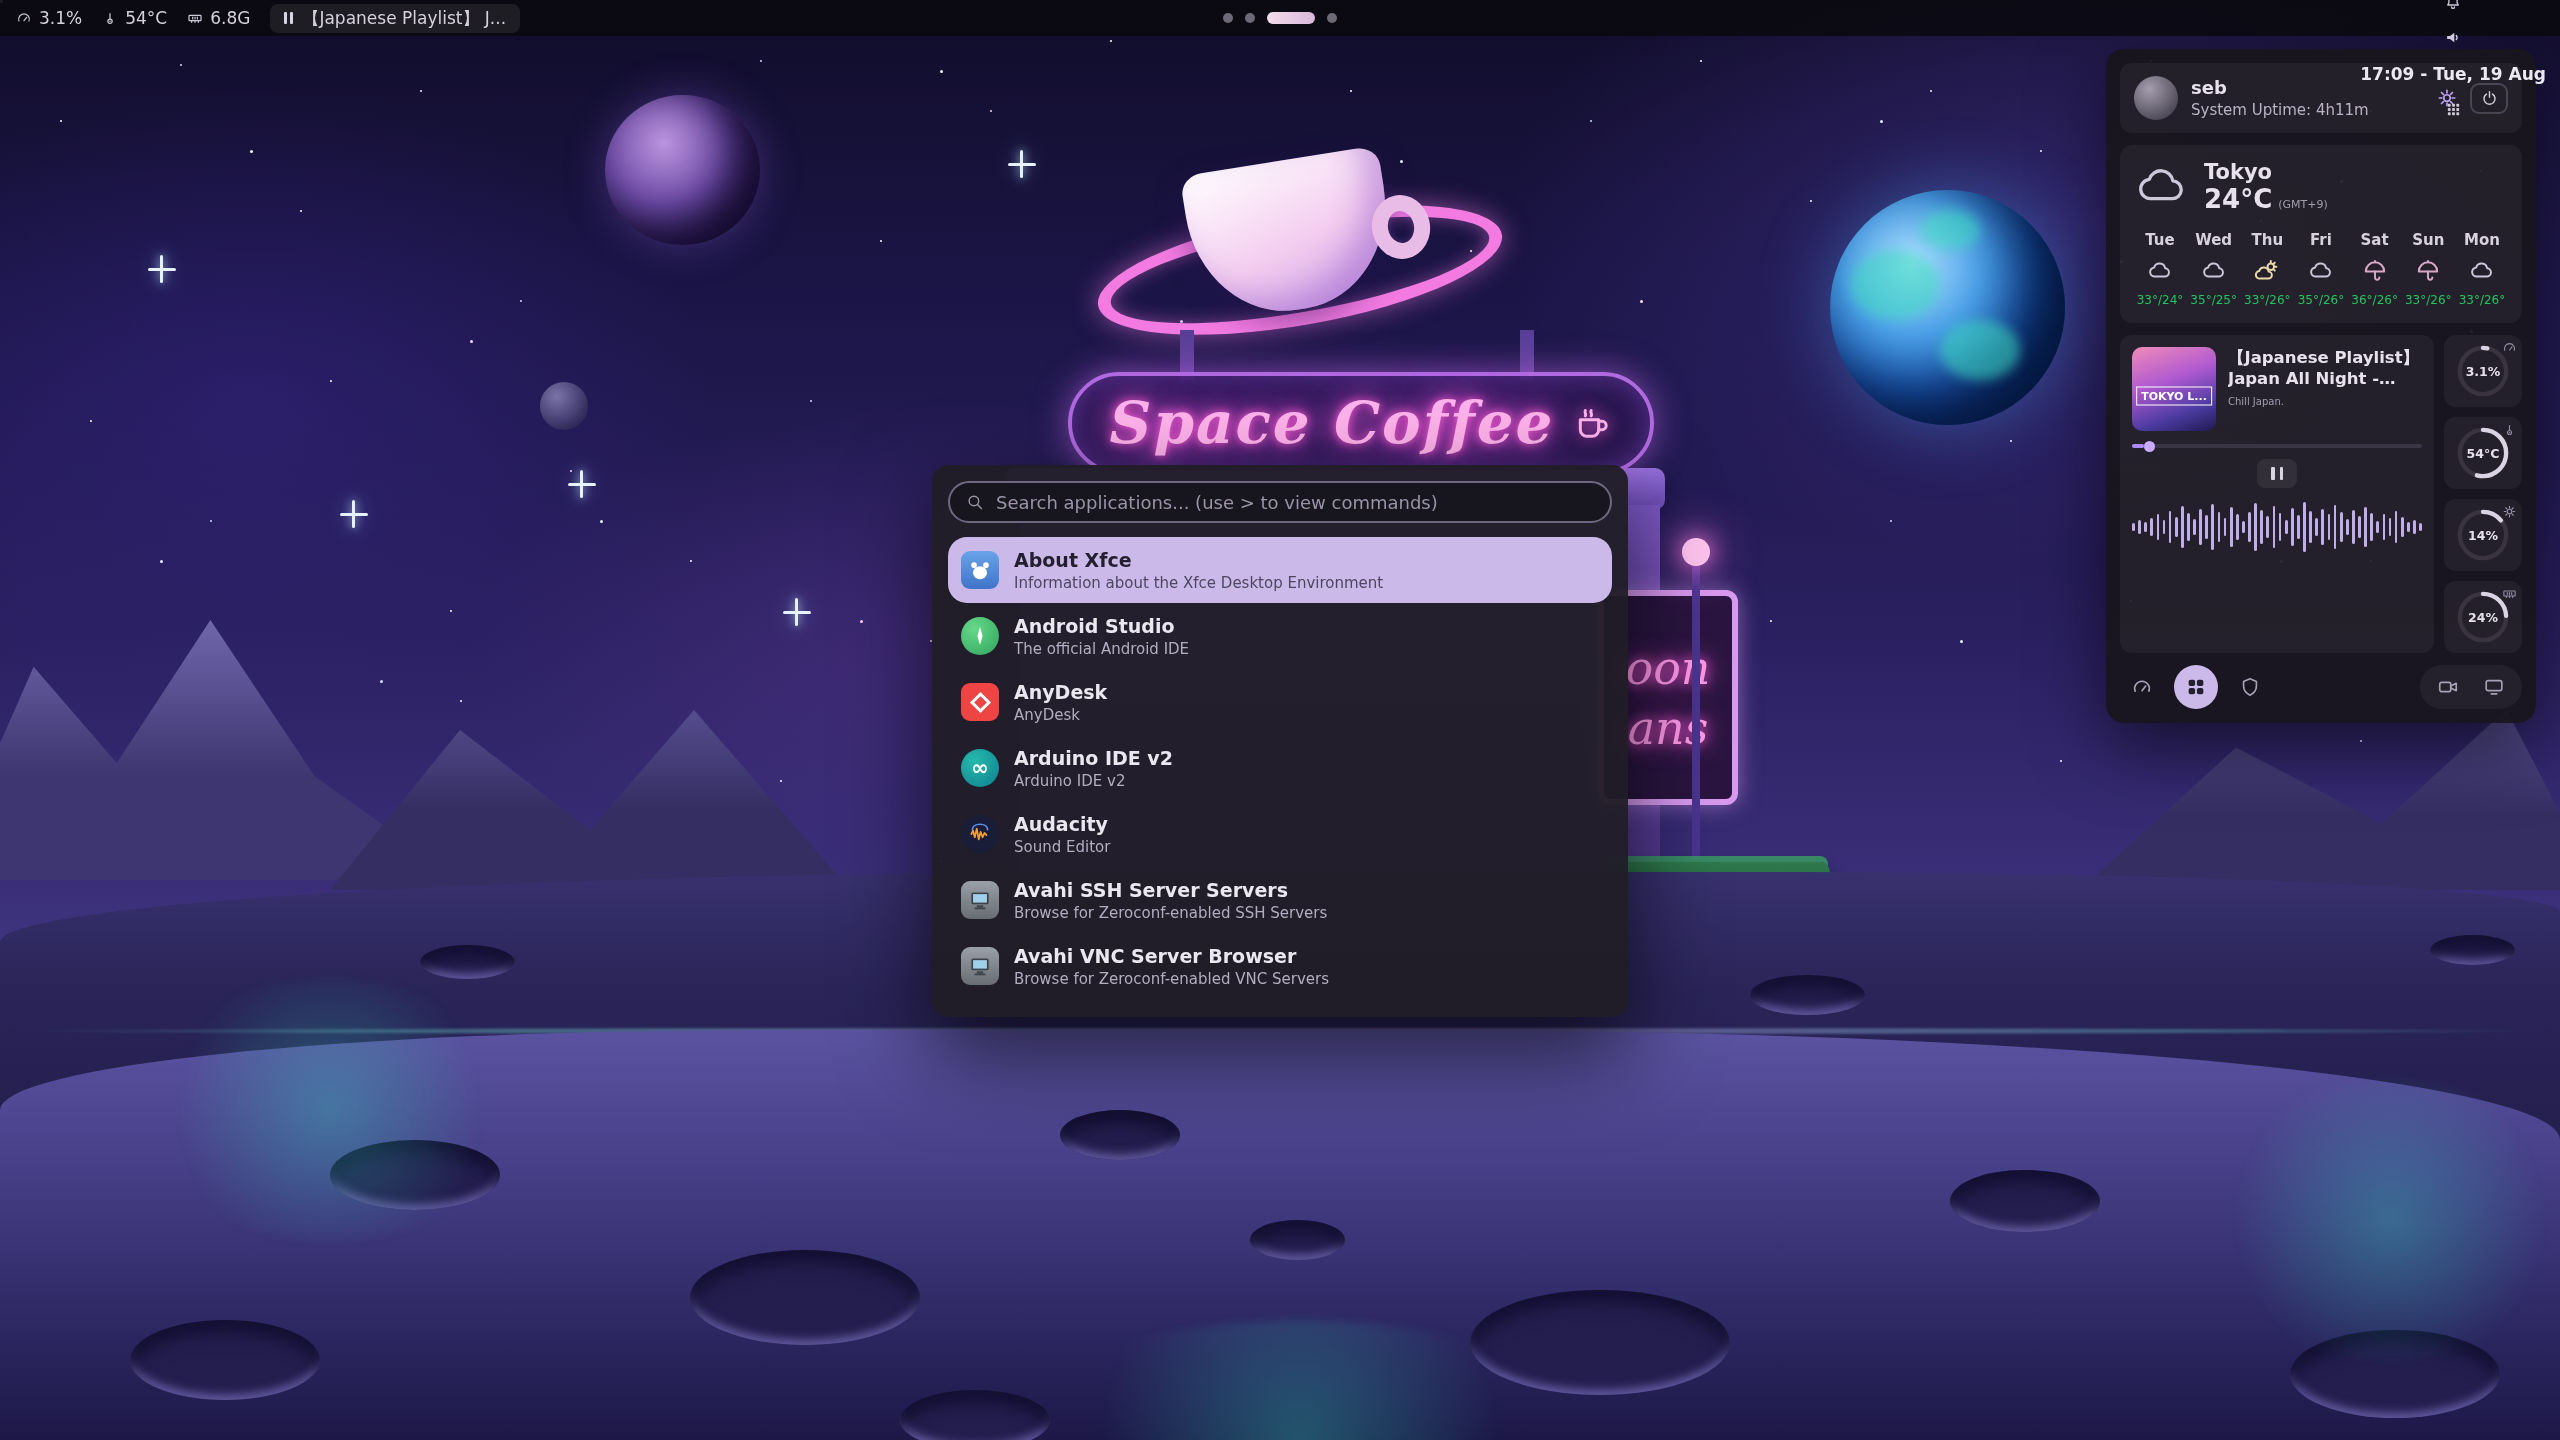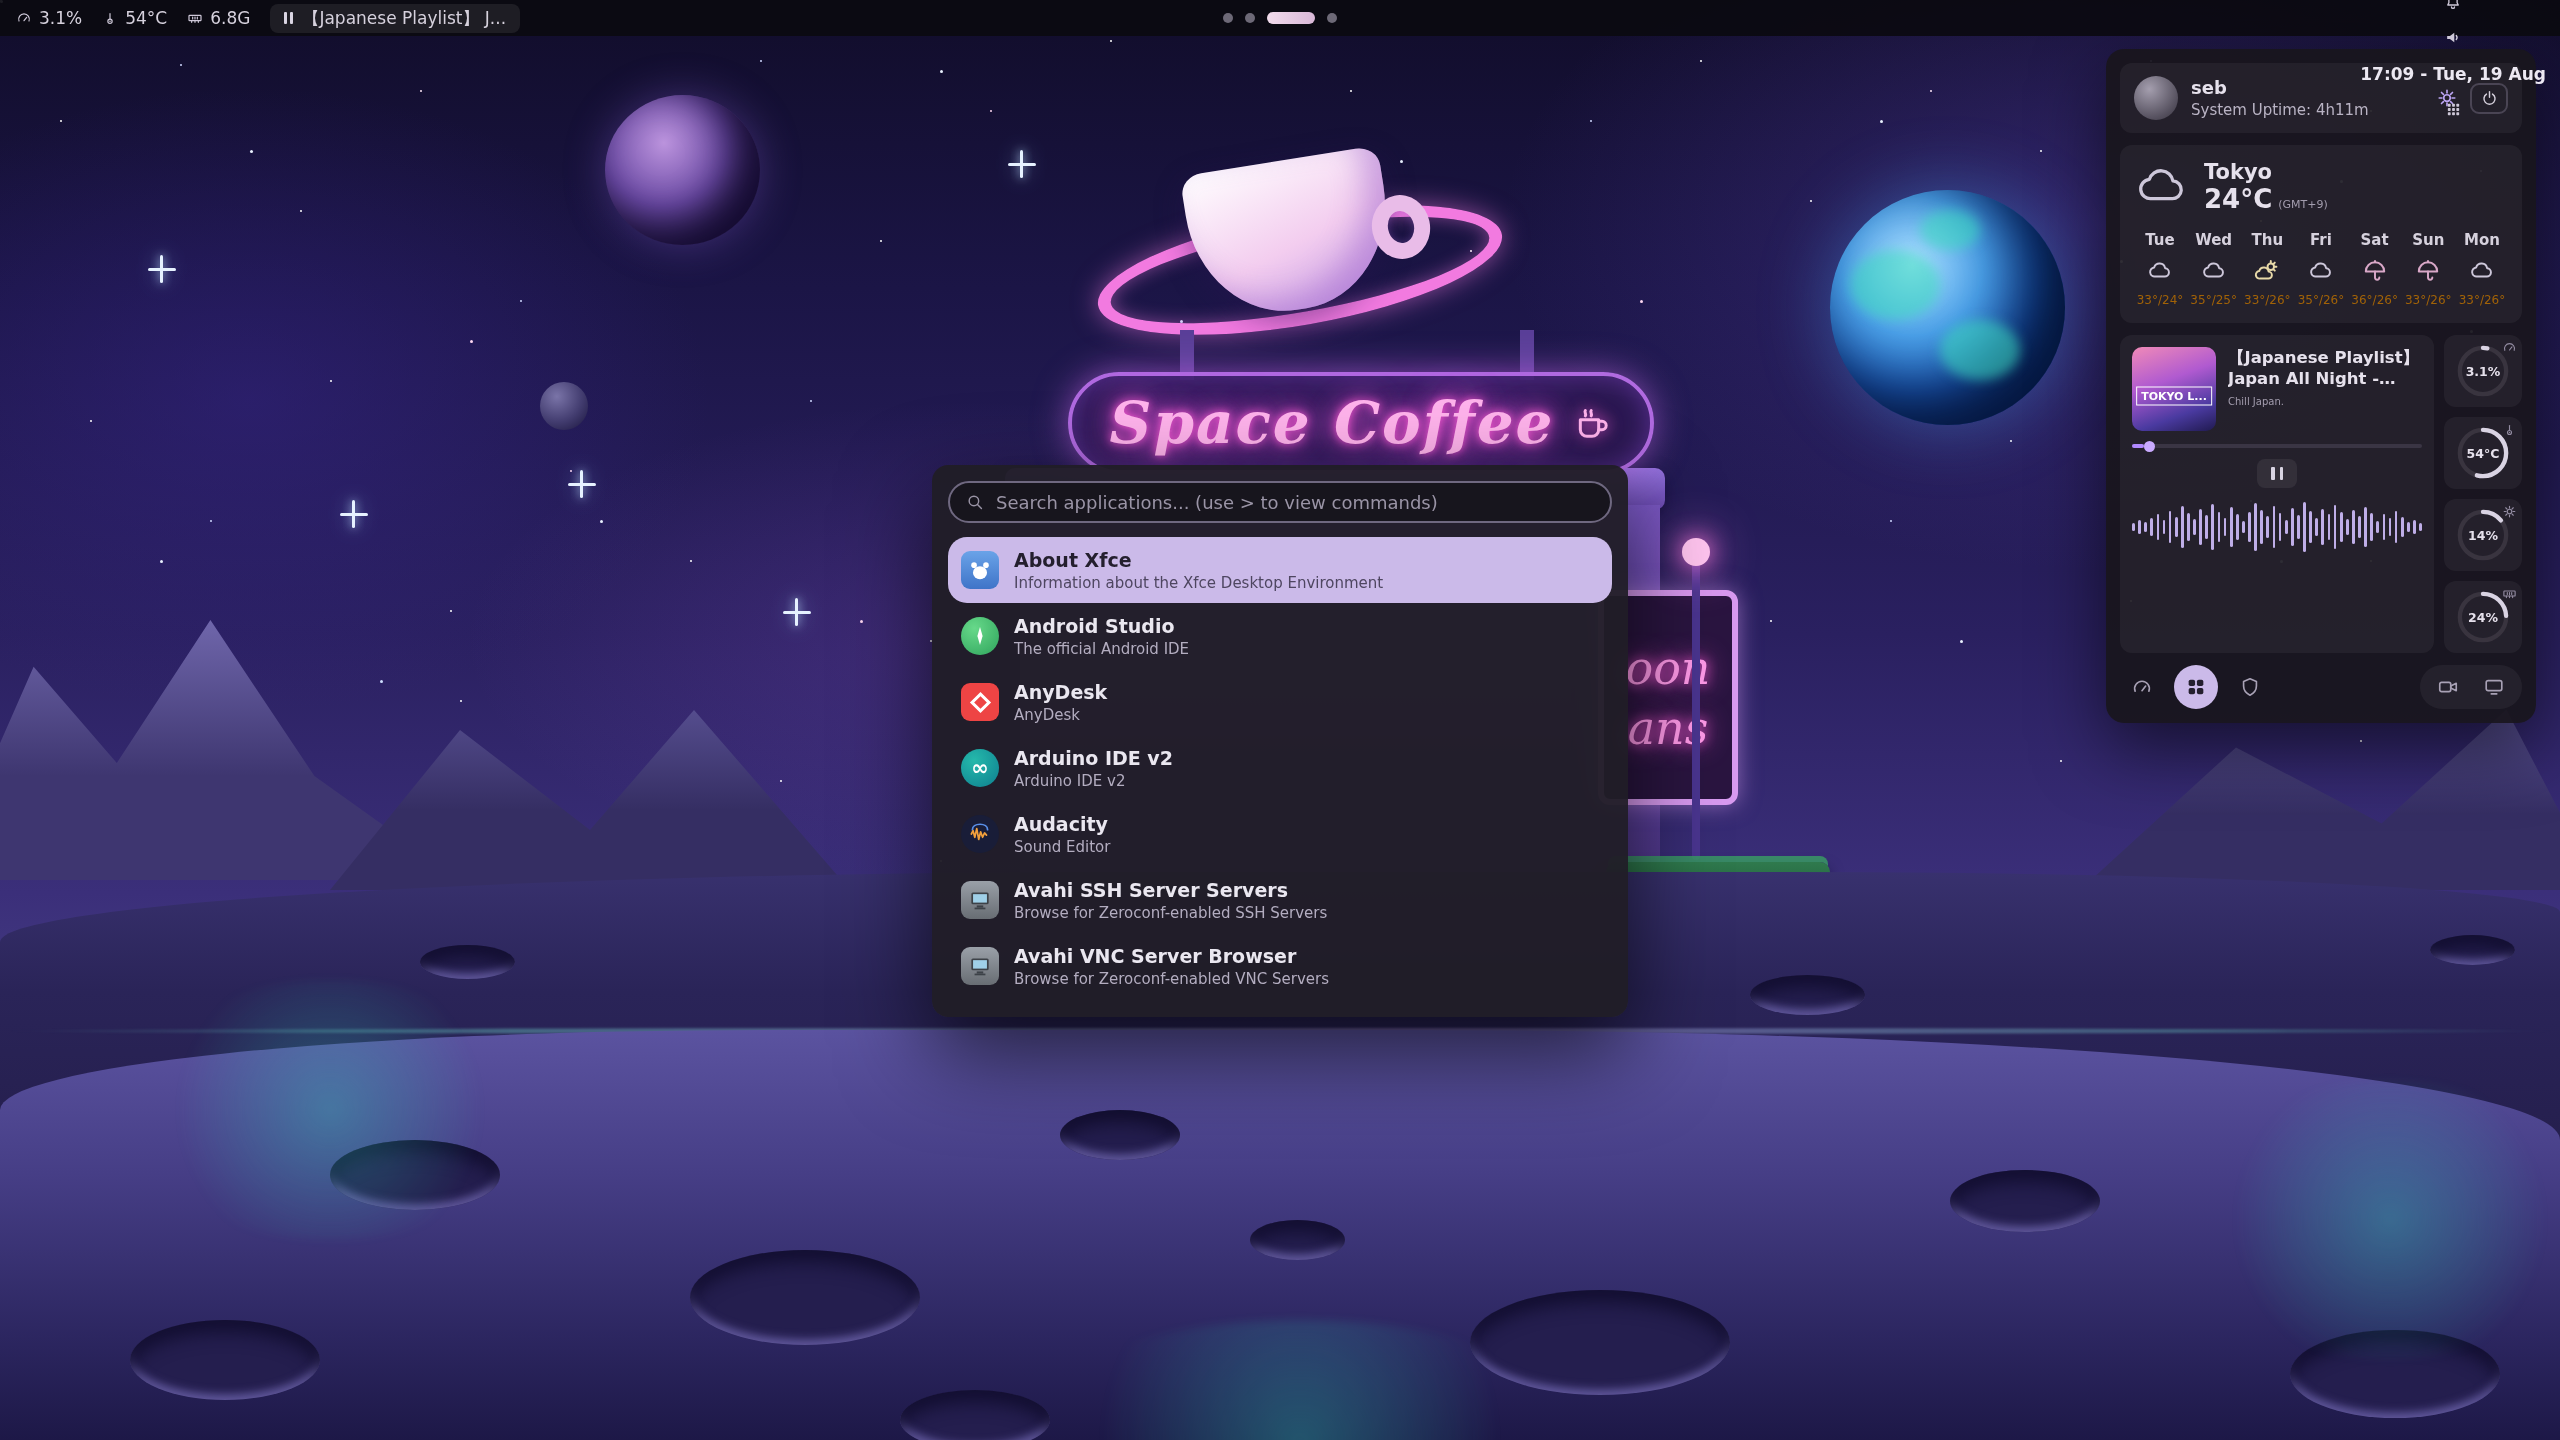--- a/index.html
+++ b/index.html
@@ -166,21 +166,21 @@
   .weather-card { margin-top:12px; padding:14px 14px 16px; }
   .weather-top { display:flex; align-items:center; gap:14px; }
   .weather-big { color:#cdc7da; display:flex; }
   .weather-city { font-size:21px; font-weight:bold; }
   .weather-temp-row { display:flex; align-items:baseline; gap:6px; }
   .weather-temp { font-size:26px; font-weight:bold; }
   .weather-tz { font-size:11px; color:#a39dae; }
   .forecast { margin-top:16px; display:flex; justify-content:space-between; }
   .fc-cell { display:flex; flex-direction:column; align-items:center; gap:9px; width:52px; }
   .fc-day { font-size:15px; font-weight:bold; color:#d6d1dd; }
-  .fc-temps { font-size:12px; color:#a16207; white-space:nowrap; }
+  .fc-temps { font-size:12px; color:#22c55e; white-space:nowrap; }
   .wicon { display:flex; width:26px; height:26px; color:#cdc7da; }
   .wicon svg { display:none; width:26px; height:26px; }
   .wicon.wicon-cloud .svg-cloud { display:block; }
   .wicon.wicon-sun .svg-sun { display:block; color:#e8d9a8; }
   .wicon.wicon-umbrella .svg-umbrella { display:block; color:#d9a8c8; }
 
   .media-row { margin-top:12px; display:flex; gap:10px; }
   .media-card { flex:1; padding:12px; min-width:0; }
   .media-top { display:flex; gap:12px; }
   .album-art { width:84px; height:84px; border-radius:10px; flex:none; position:relative; overflow:hidden;

